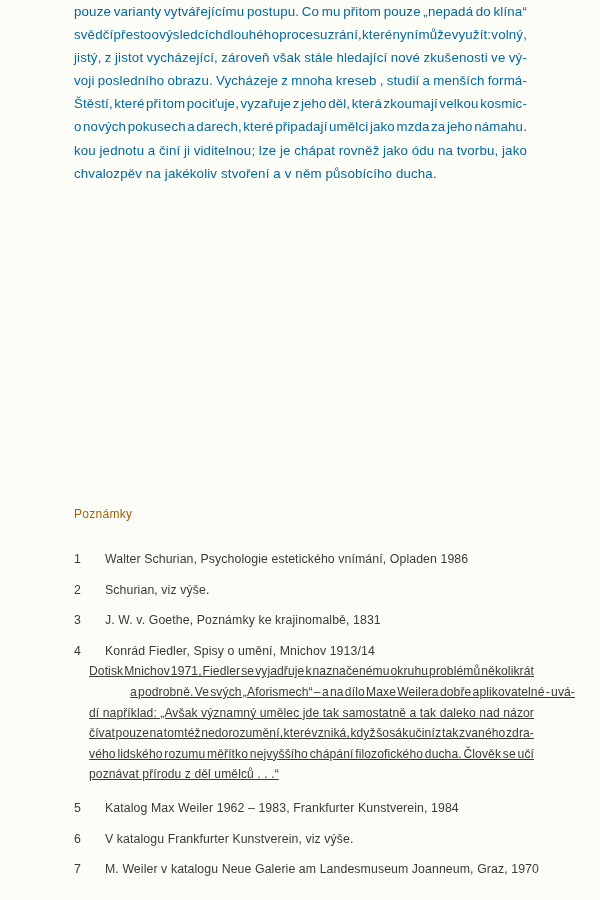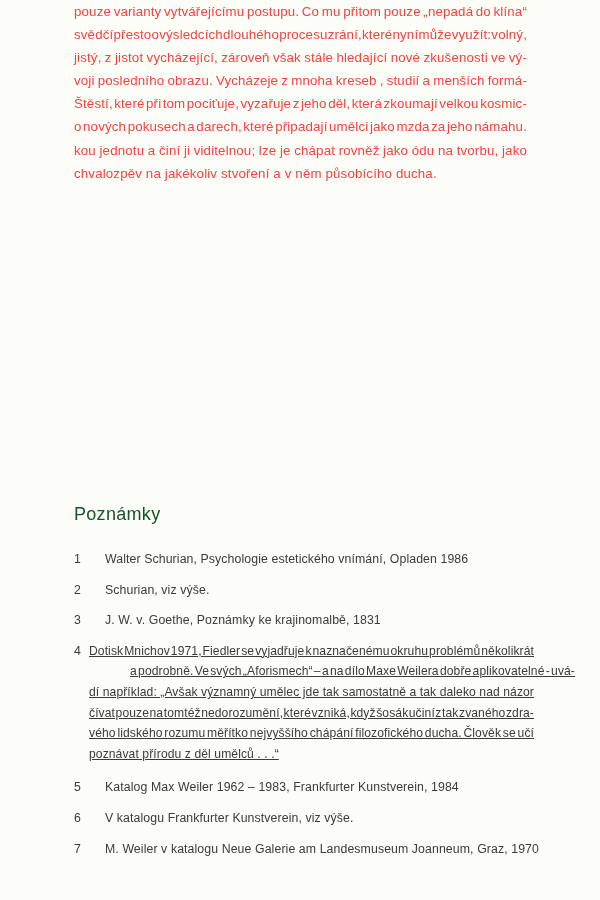--- a/index.html
+++ b/index.html
@@ -35,40 +35,40 @@
     width: 453px;
   }
 
   .body-line {
     font-size: 13.3px;
     line-height: 23.1px;
     letter-spacing: 0.15px;
     text-align: justify;
     text-align-last: justify;
     white-space: pre;
-    color: #ef4444;
+    color: #0369a1;
   }
   .body-line.last {
     text-align: left;
     text-align-last: left;
   }
 
   
   .notes-block {
     position: absolute;
     left: 74px;
     top: 505px;
     width: 460px;
   }
 
   .notes-heading {
-    font-size: 18px;
+    font-size: 12px;
     line-height: 18px;
     letter-spacing: 0.3px;
-    color: #14532d;
+    color: #a16207;
     margin: 0 0 26px 0;
   }
 
   .note {
     position: relative;
     padding-left: 15px;
     margin-bottom: 10.5px;
     font-size: 12.3px;
     line-height: 20.6px;
     letter-spacing: 0.1px;
@@ -148,20 +148,21 @@
       <span class="note-text">Schurian, viz výše.</span>
     </div>
 
     <div class="note n3">
       <span class="note-num">3</span>
       <span class="note-text">J. W. v. Goethe, Poznámky ke krajinomalbě, 1831</span>
     </div>
 
     <div class="note n4 has-sub">
       <span class="note-num">4</span>
+      <span class="note-text">Konrád Fiedler, Spisy o umění, Mnichov 1913/14</span>
       <span class="note-sub just" style="white-space: pre; text-align: justify; text-align-last: justify; word-spacing: -2.50156px;">Dotisk Mnichov 1971, Fiedler se vyjadřuje k naznačenému okruhu problémů několikrát</span>
       <span class="note-sub just" style="white-space: pre; text-align: justify; text-align-last: justify; word-spacing: -2.22545px; margin-left: 41px;">a podrobně. Ve svých „Aforismech“ – a na dílo Maxe Weilera dobře aplikovatelné - uvá-</span>
       <span class="note-sub just" style="white-space: pre; text-align: justify; text-align-last: justify; word-spacing: -0.0169271px;">dí například: „Avšak významný umělec jde tak samostatně a tak daleko nad názor</span>
       <span class="note-sub just" style="white-space: pre; text-align: justify; text-align-last: justify; word-spacing: -2.9375px;">čívat pouze na tomtéž nedorozumění, které vzniká, když šosák učiní z tak zvaného zdra-</span>
       <span class="note-sub just" style="white-space: pre; text-align: justify; text-align-last: justify; word-spacing: -1.69531px;">vého lidského rozumu měřítko nejvyššího chápání filozofického ducha. Člověk se učí</span>
       <span class="note-sub">poznávat přírodu z děl umělců . . .“</span>
     </div>
 
     <div class="note n5">
       <span class="note-num">5</span>

